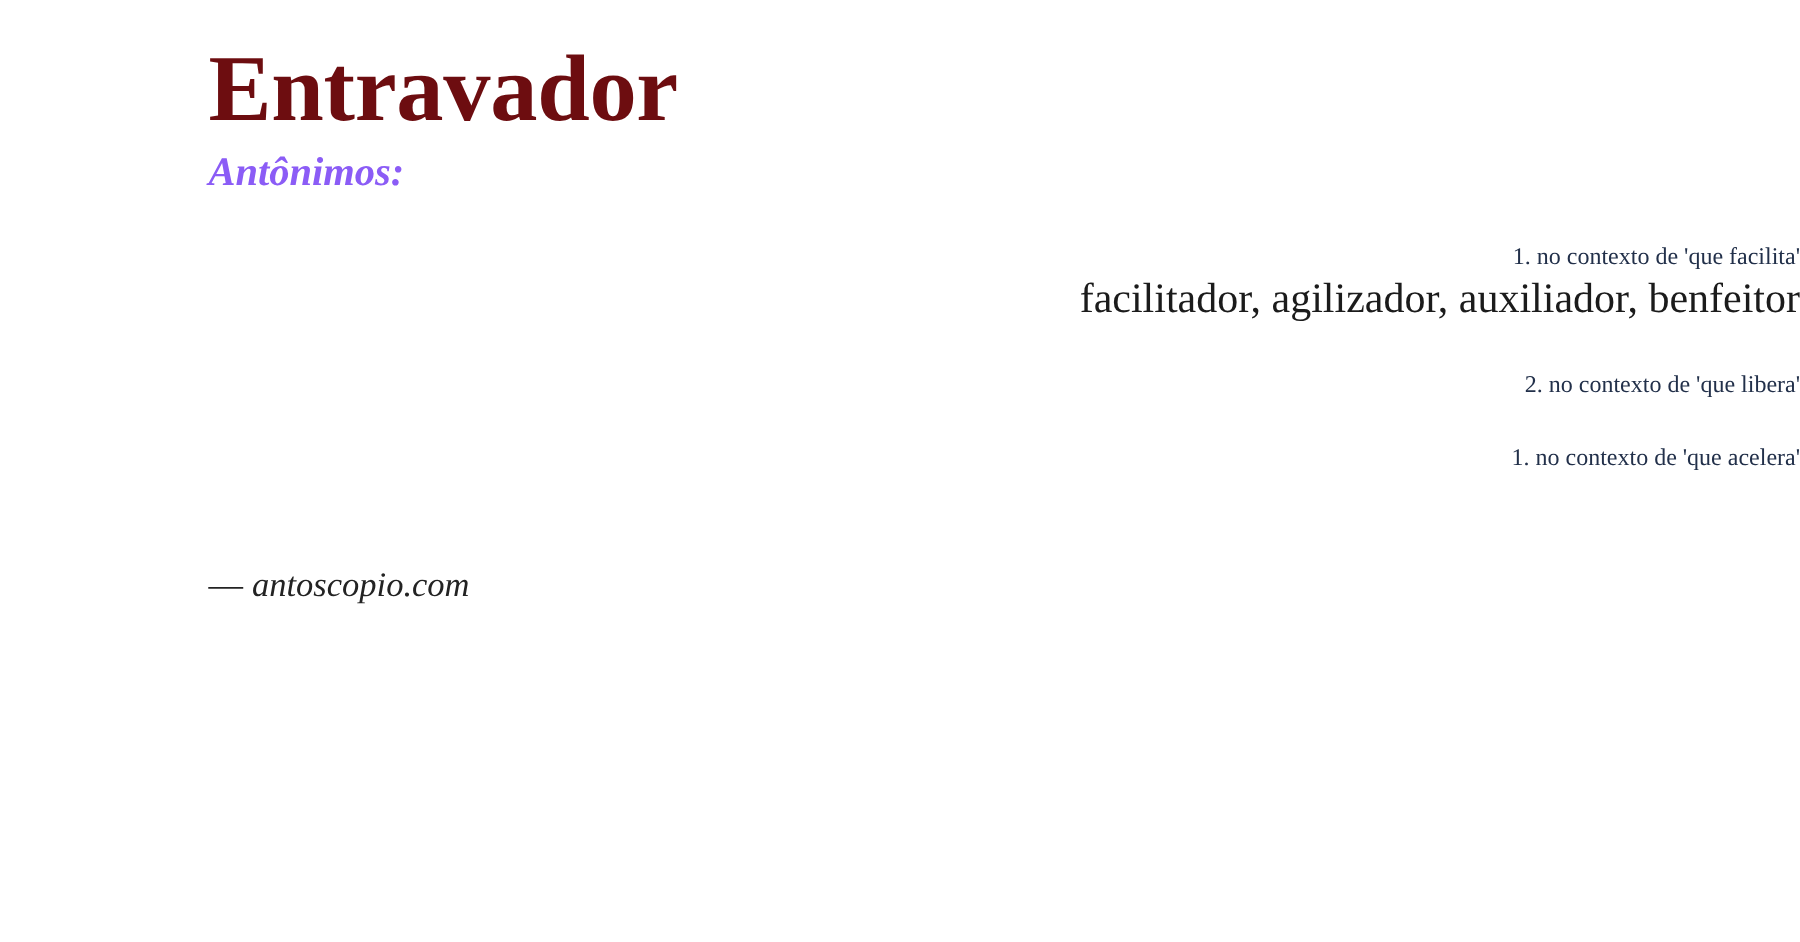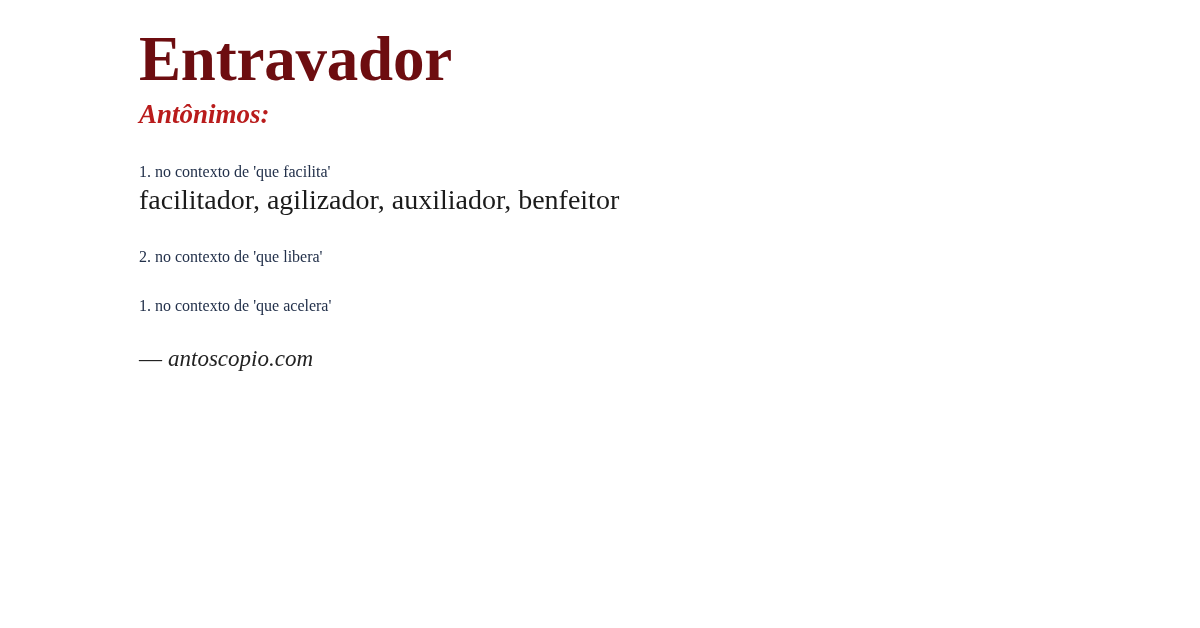--- a/index.html
+++ b/index.html
@@ -36,32 +36,33 @@
     color: #6d0d10;
     letter-spacing: -0.2px;
     margin: 0;
     white-space: nowrap;
   }
   .subtitle {
     font-family: "Liberation Serif", "DejaVu Serif", serif;
     font-size: 27px;
     font-weight: bold;
     font-style: italic;
-    color: #b91c1c;
+    color: #8b5cf6;
     margin: 9px 0 0 0;
     line-height: 1.05;
     white-space: nowrap;
   }
 
   
   .senses {
     margin-top: 33px;
   }
   .sense {
     margin-bottom: 30px;
+    text-align: right;
   }
   .sense:last-child {
     margin-bottom: 0;
   }
   .sense-label {
     font-family: "Liberation Serif", "DejaVu Serif", serif;
     font-size: 16px;
     color: #22304a;
     line-height: 1.2;
     margin: 0 0 2px 0;
@@ -83,21 +84,21 @@
     color: #22304a;
     margin-top: 27px;
     line-height: 1.2;
     white-space: nowrap;
   }
   .attribution {
     font-family: "Liberation Serif", "DejaVu Serif", serif;
     font-size: 23px;
     font-style: italic;
     color: #232323;
-    margin-top: 30px;
+    margin-top: 61px;
     line-height: 1.2;
     white-space: nowrap;
   }
   .attribution .dash {
     font-style: normal;
     padding-right: 6px;
   }
 </style>
 </head>
 <body>

